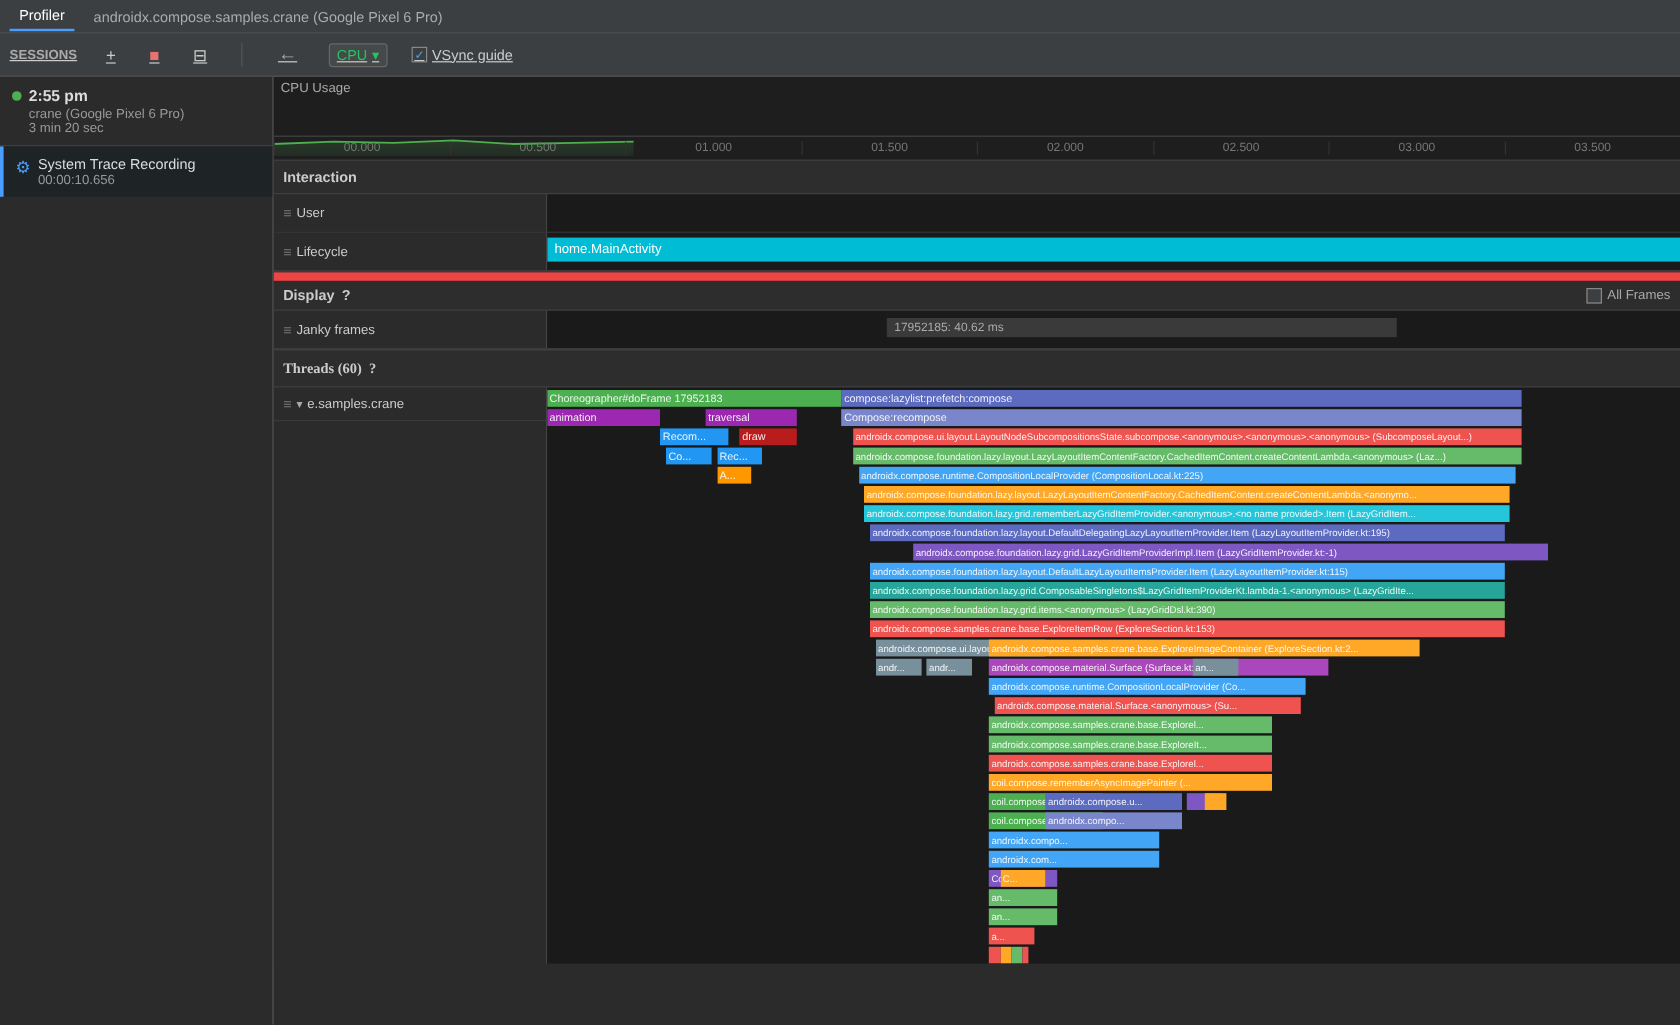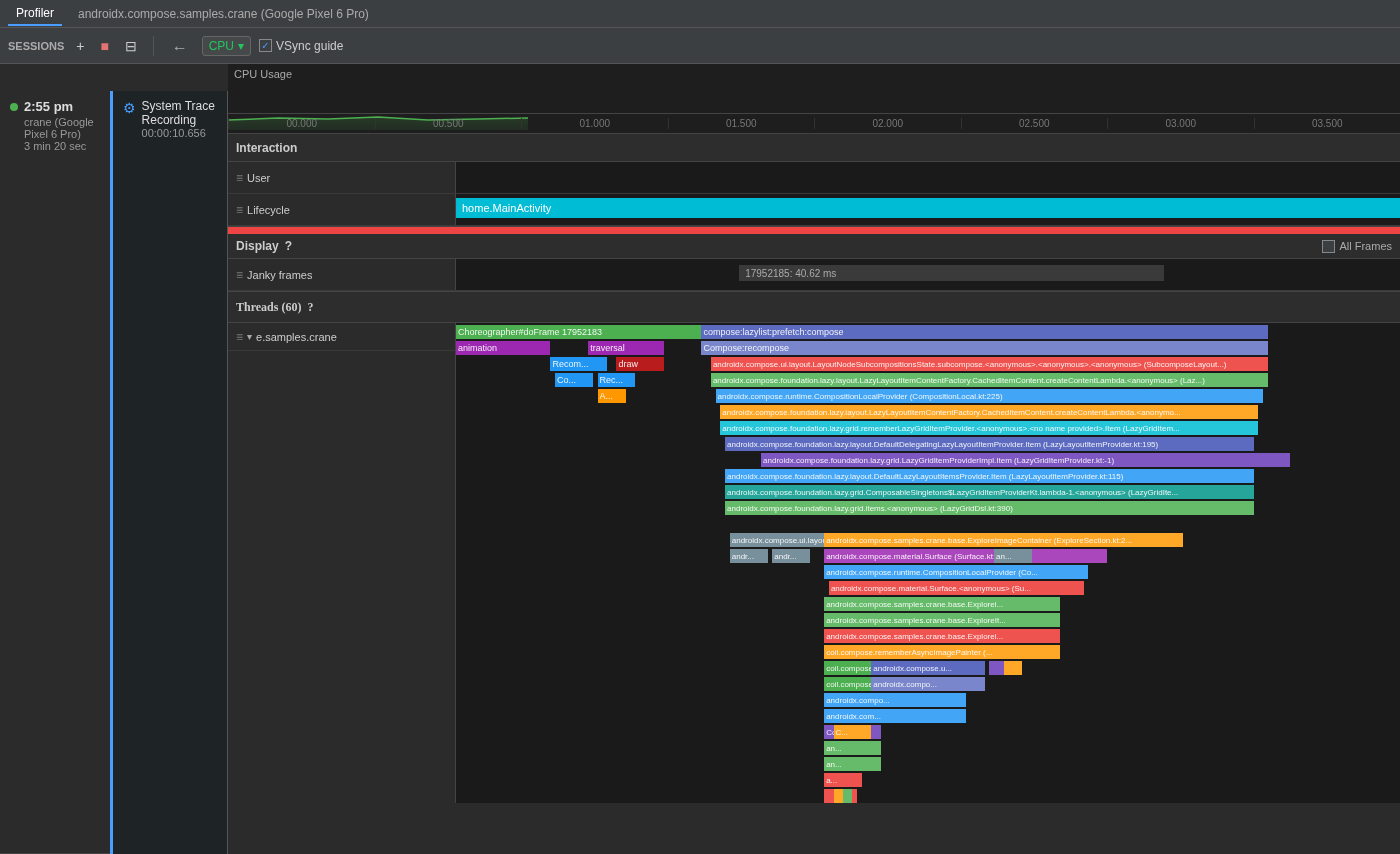--- a/index.html
+++ b/index.html
@@ -38,21 +38,22 @@
     }
 
     
     .toolbar {
       background: #3c3f41;
       height: 36px;
       display: flex;
       align-items: center;
       border-bottom: 1px solid #555;
       padding: 0 8px;
-      gap: 8px;
+      gap: 20px;
+      text-decoration: underline;
     }
     .sessions-label {
       color: #aaa;
       font-size: 11px;
       font-weight: bold;
     }
     .toolbar-btn {
       background: none;
       border: none;
       color: #ccc;
@@ -108,23 +109,22 @@
       display: flex;
       height: calc(854px - 28px - 36px);
     }
 
     
     .sidebar {
       width: 228px;
       background: #2b2b2b;
       border-right: 1px solid #555;
       display: flex;
-      flex-direction: row;
+      flex-direction: column;
       flex-shrink: 0;
-      margin-top: 27px;
     }
     .session-info {
       padding: 8px 10px;
       border-bottom: 1px solid #444;
     }
     .session-time {
       display: flex;
       align-items: center;
       gap: 6px;
       font-size: 13px;
@@ -564,20 +564,23 @@
             </div>
 
             <div class="block" style="top:162px;left:28.5%;width:56%;background:#26a69a;font-size:8px;">
               androidx.compose.foundation.lazy.grid.ComposableSingletons$LazyGridItemProviderKt.lambda-1.&lt;anonymous&gt; (LazyGridIte...
             </div>
 
             <div class="block" style="top:178px;left:28.5%;width:56%;background:#66bb6a;font-size:8px;">
               androidx.compose.foundation.lazy.grid.items.&lt;anonymous&gt; (LazyGridDsl.kt:390)
             </div>
 
+            <div class="block" style="top:194px;left:28.5%;width:56%;background:#ef5350;font-size:8px;">
+              androidx.compose.samples.crane.base.ExploreItemRow (ExploreSection.kt:153)
+            </div>
 
             <div class="block" style="top:210px;left:29%;width:15%;background:#78909c;font-size:8px;">
               androidx.compose.ui.layout.m...
             </div>
 
             <div class="block" style="top:210px;left:39%;width:38%;background:#ffa726;font-size:8px;">
               androidx.compose.samples.crane.base.ExploreImageContainer (ExploreSection.kt:2...
             </div>
 
             <div class="block" style="top:226px;left:29%;width:4%;background:#78909c;font-size:8px;">andr...</div>

